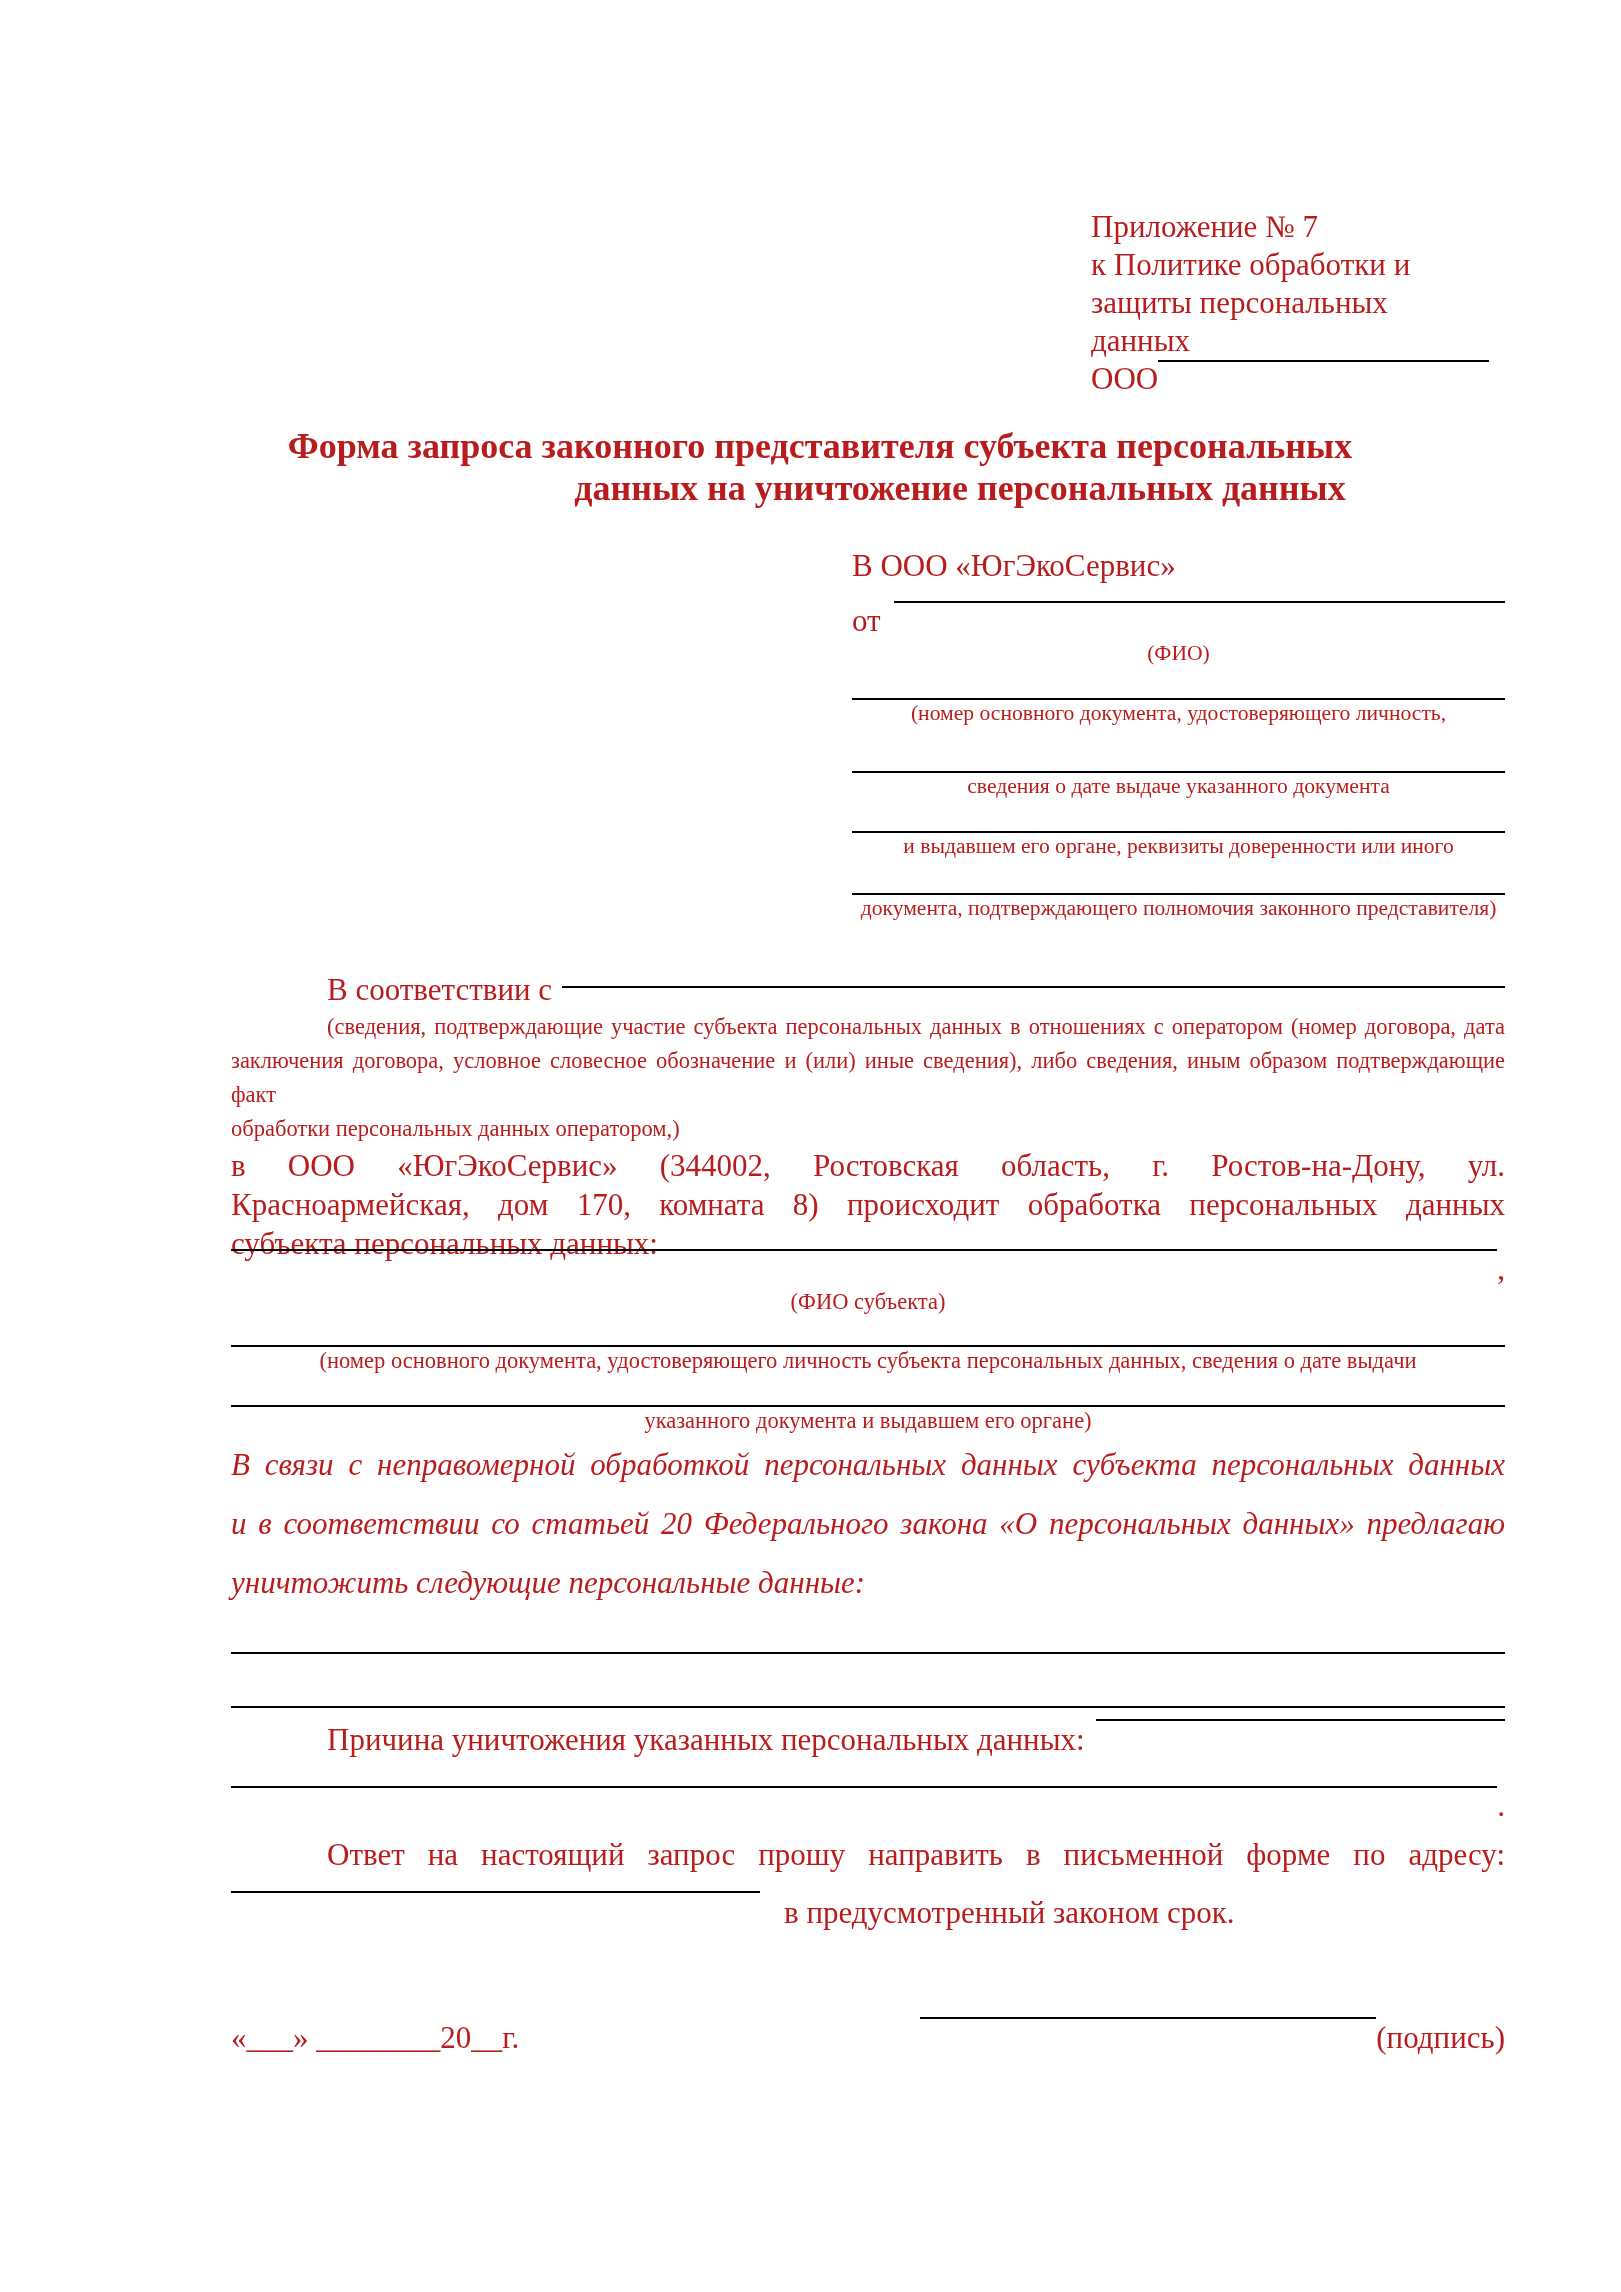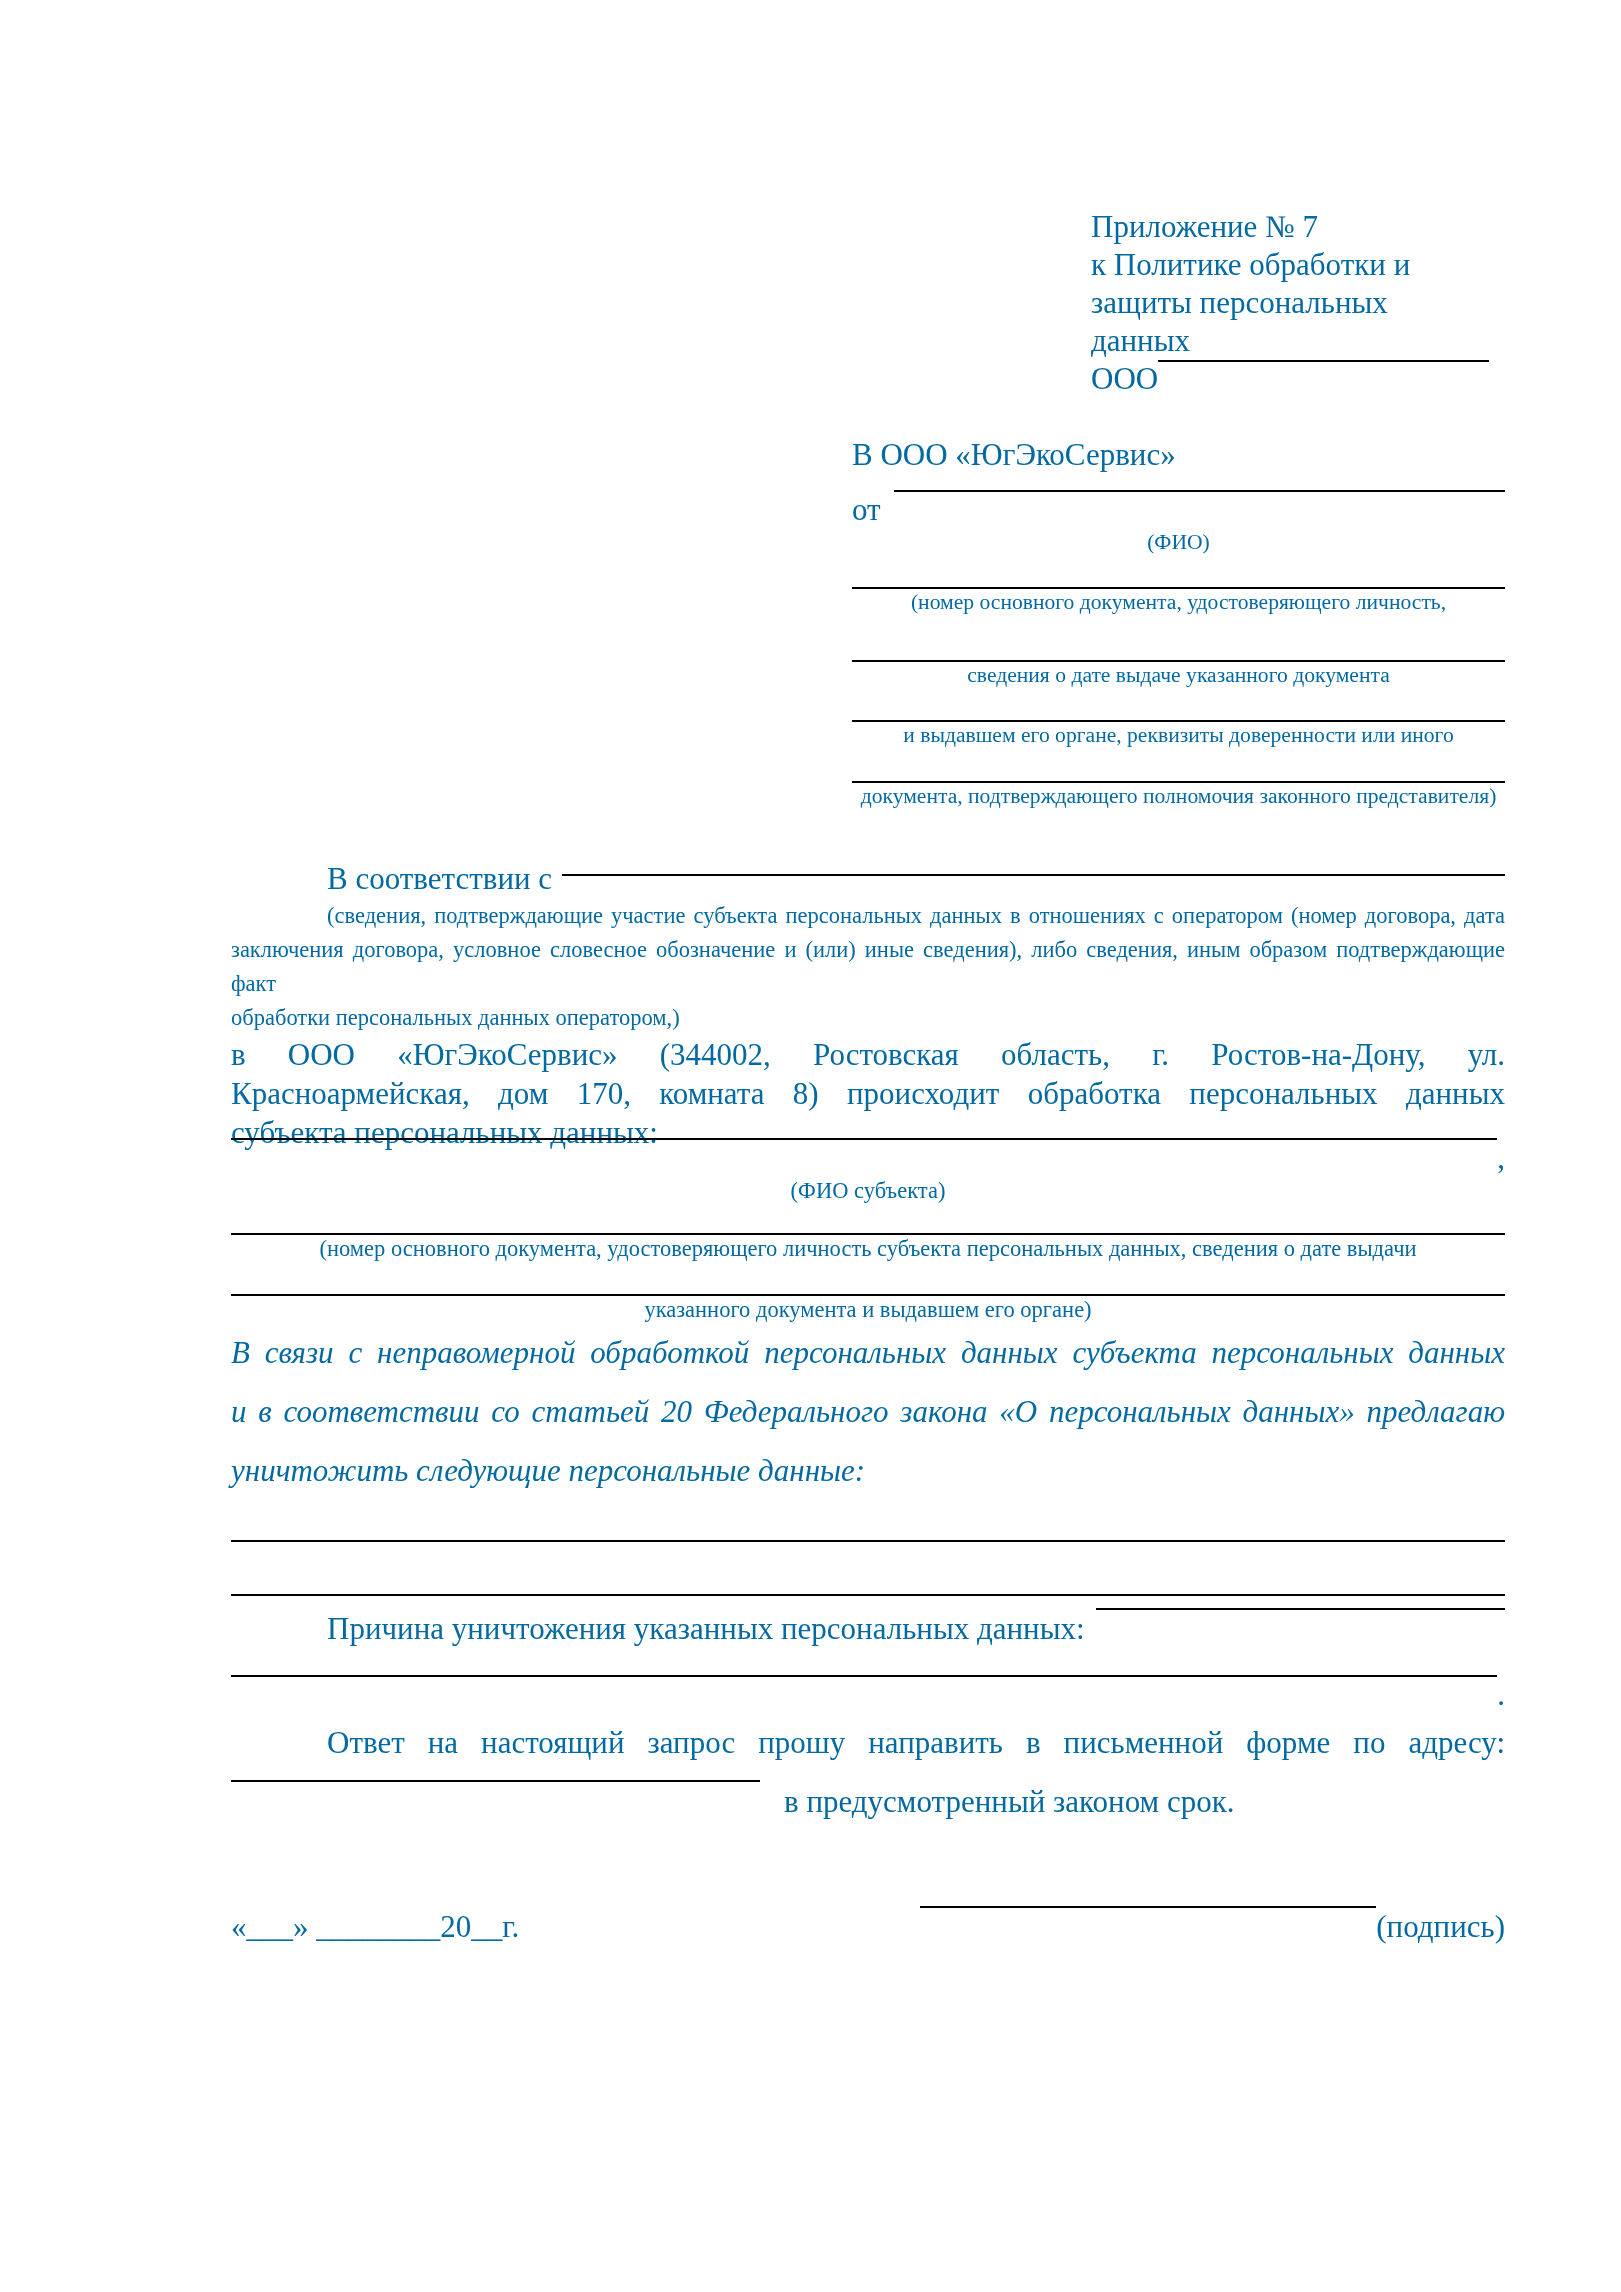--- a/index.html
+++ b/index.html
@@ -1,21 +1,21 @@
 <!DOCTYPE html>
 <html><head>
 <meta charset="utf-8">
 <style>
   html,body { margin:0; padding:0; background:#888; }
   .page {
     position:relative;
     width:1621px; height:2293px;
     margin:0 auto;
     background:#ffffff;
-    color:#0369a1;
+    color:#b91c1c;
     font-family:"Liberation Serif","DejaVu Serif",serif;
     box-sizing:border-box;
     padding:208px 116px 0 231px;
     overflow:hidden;
   }
   .fill { border-bottom:2.9px solid #000; height:0; }
 
   
   .appendix { margin-left:860px; width:398px; font-size:31px; line-height:38px; }
   .appendix .ooo-row { display:flex; }
@@ -86,20 +86,24 @@
   <div class="appendix">
     <div>Приложение № 7</div>
     <div>к Политике обработки и</div>
     <div>защиты персональных данных</div>
     <div class="ooo-row">
       <span>ООО</span>
       <div class="fill"></div>
     </div>
   </div>
 
+  <div class="title">
+    <div class="t1">Форма запроса законного представителя субъекта персональных</div>
+    <div class="t2">данных на уничтожение персональных данных</div>
+  </div>
 
   <div class="addr">
     <div>В ООО «ЮгЭкоСервис»</div>
     <div class="from-row">
       <span>от</span>
       <div class="fill"></div>
     </div>
     <div class="cap">(ФИО)</div>
 
     <div class="pair pair1">

